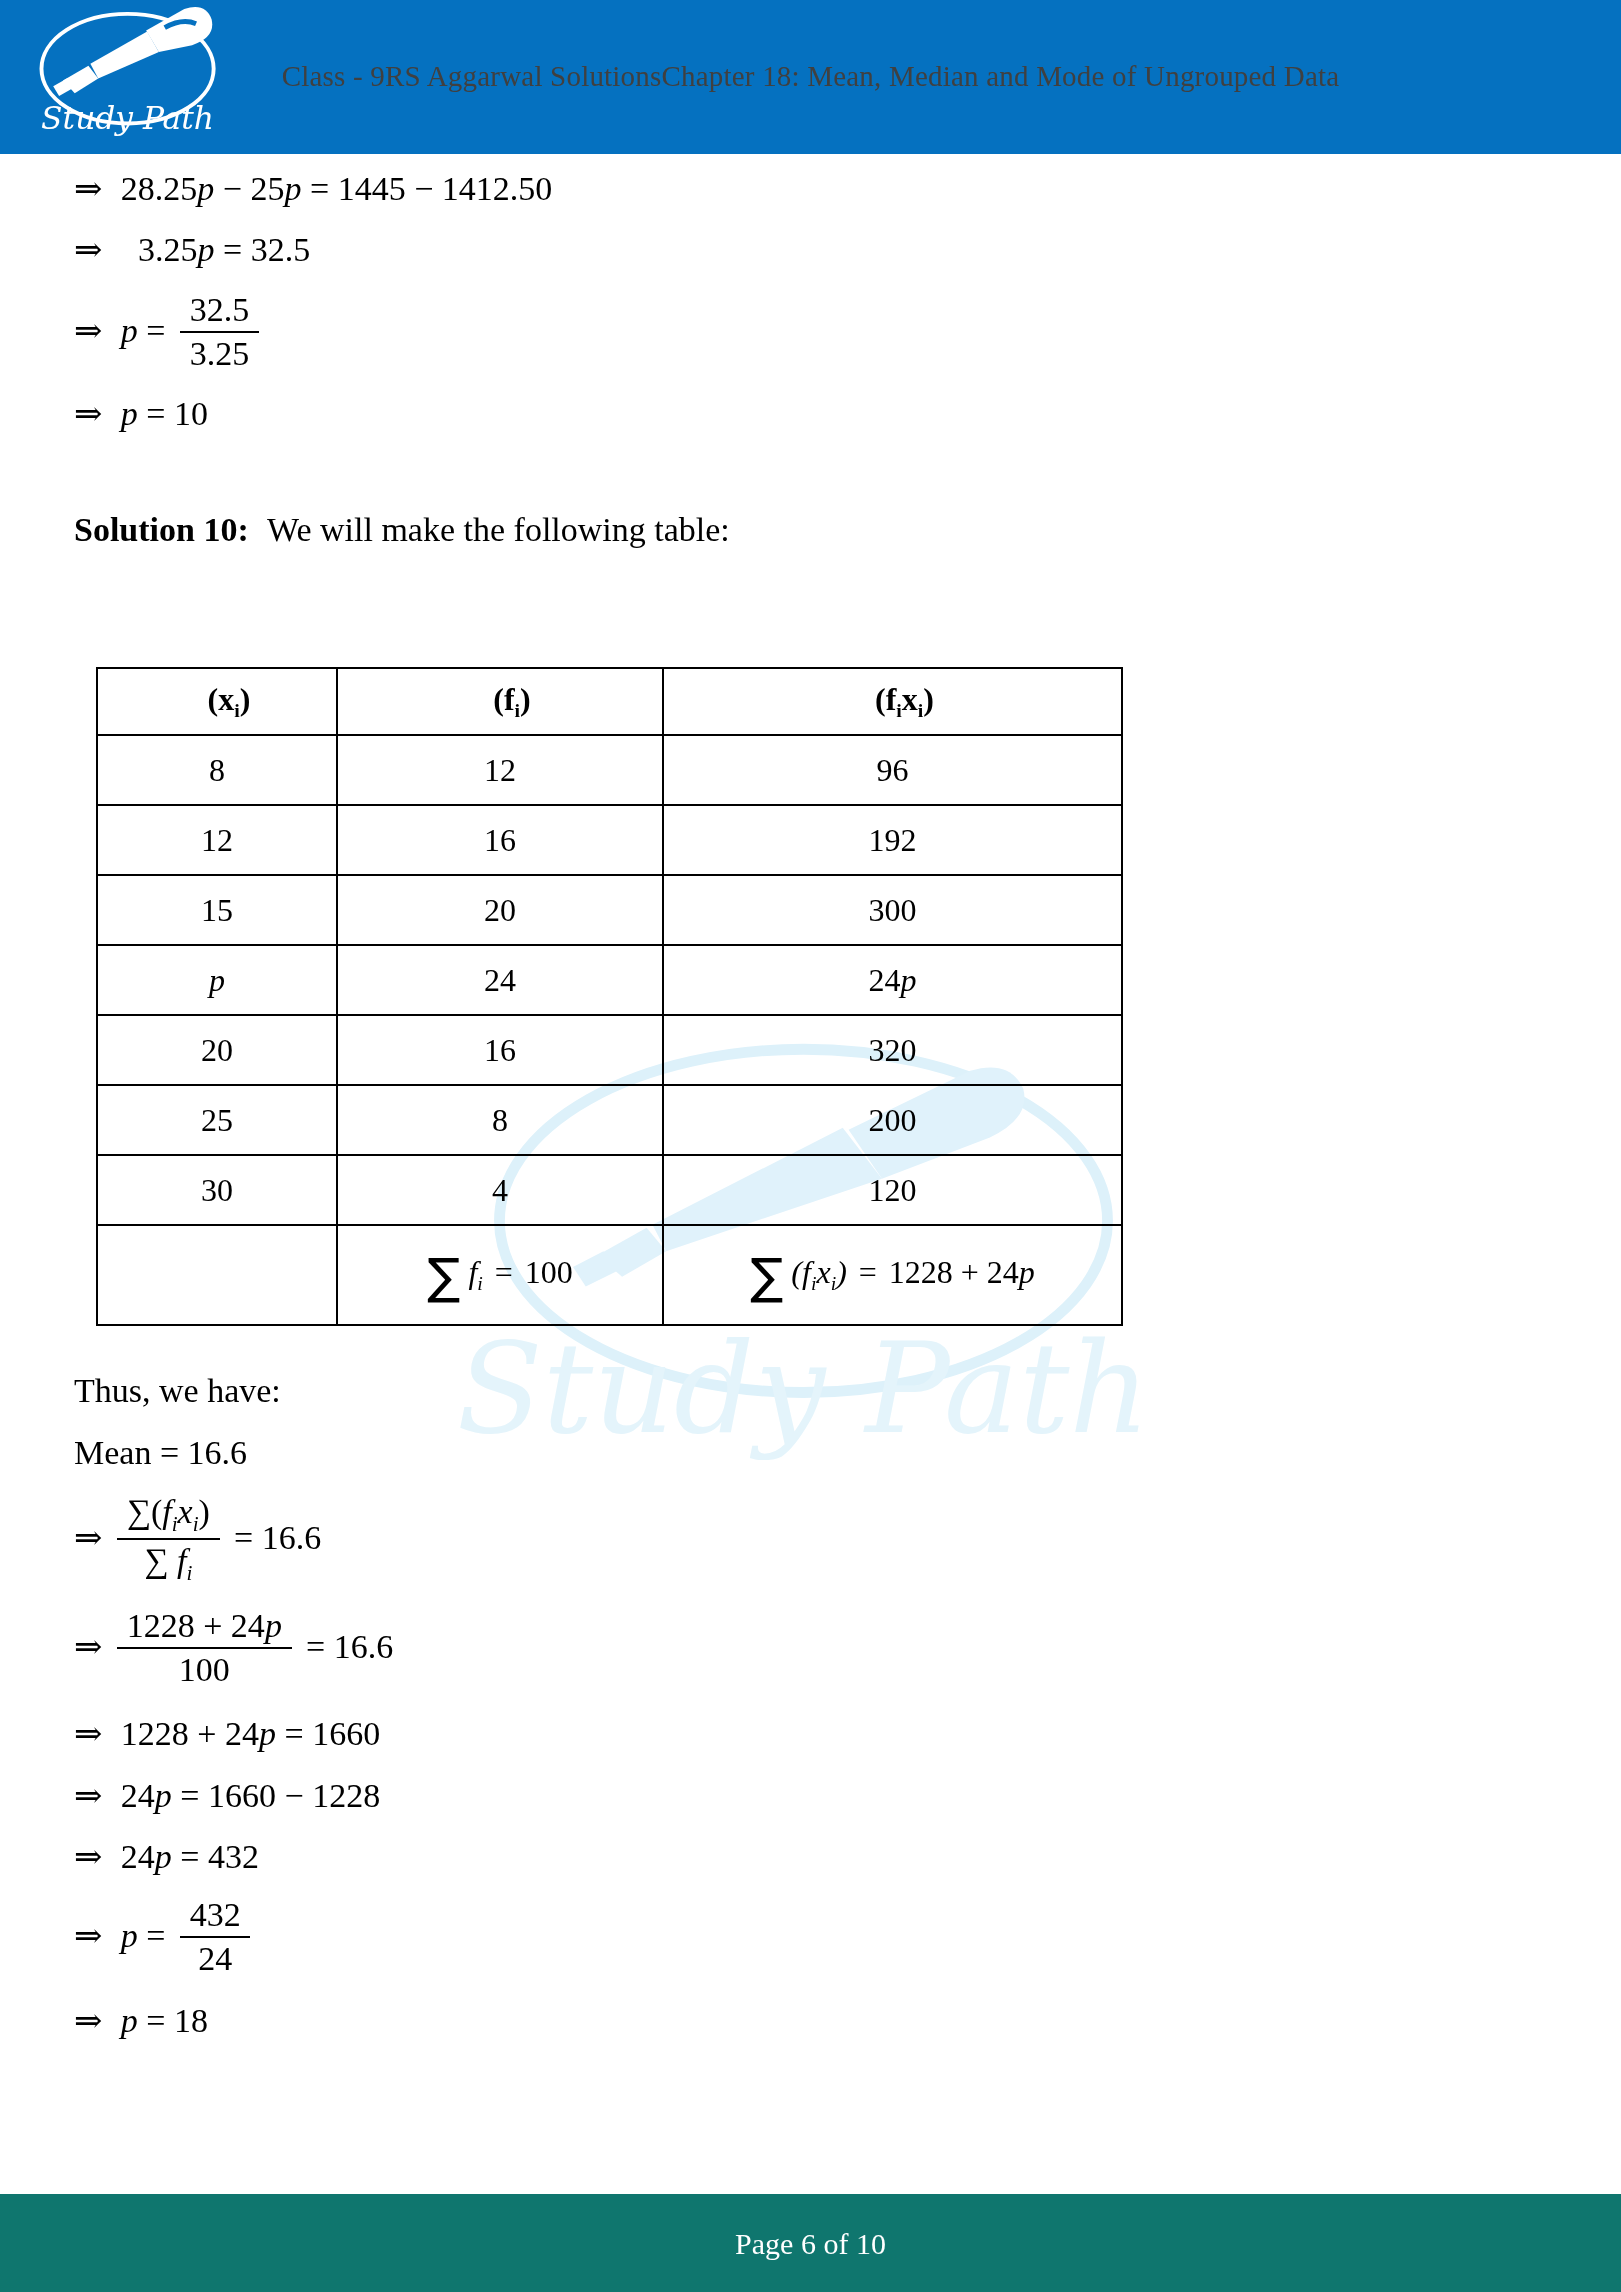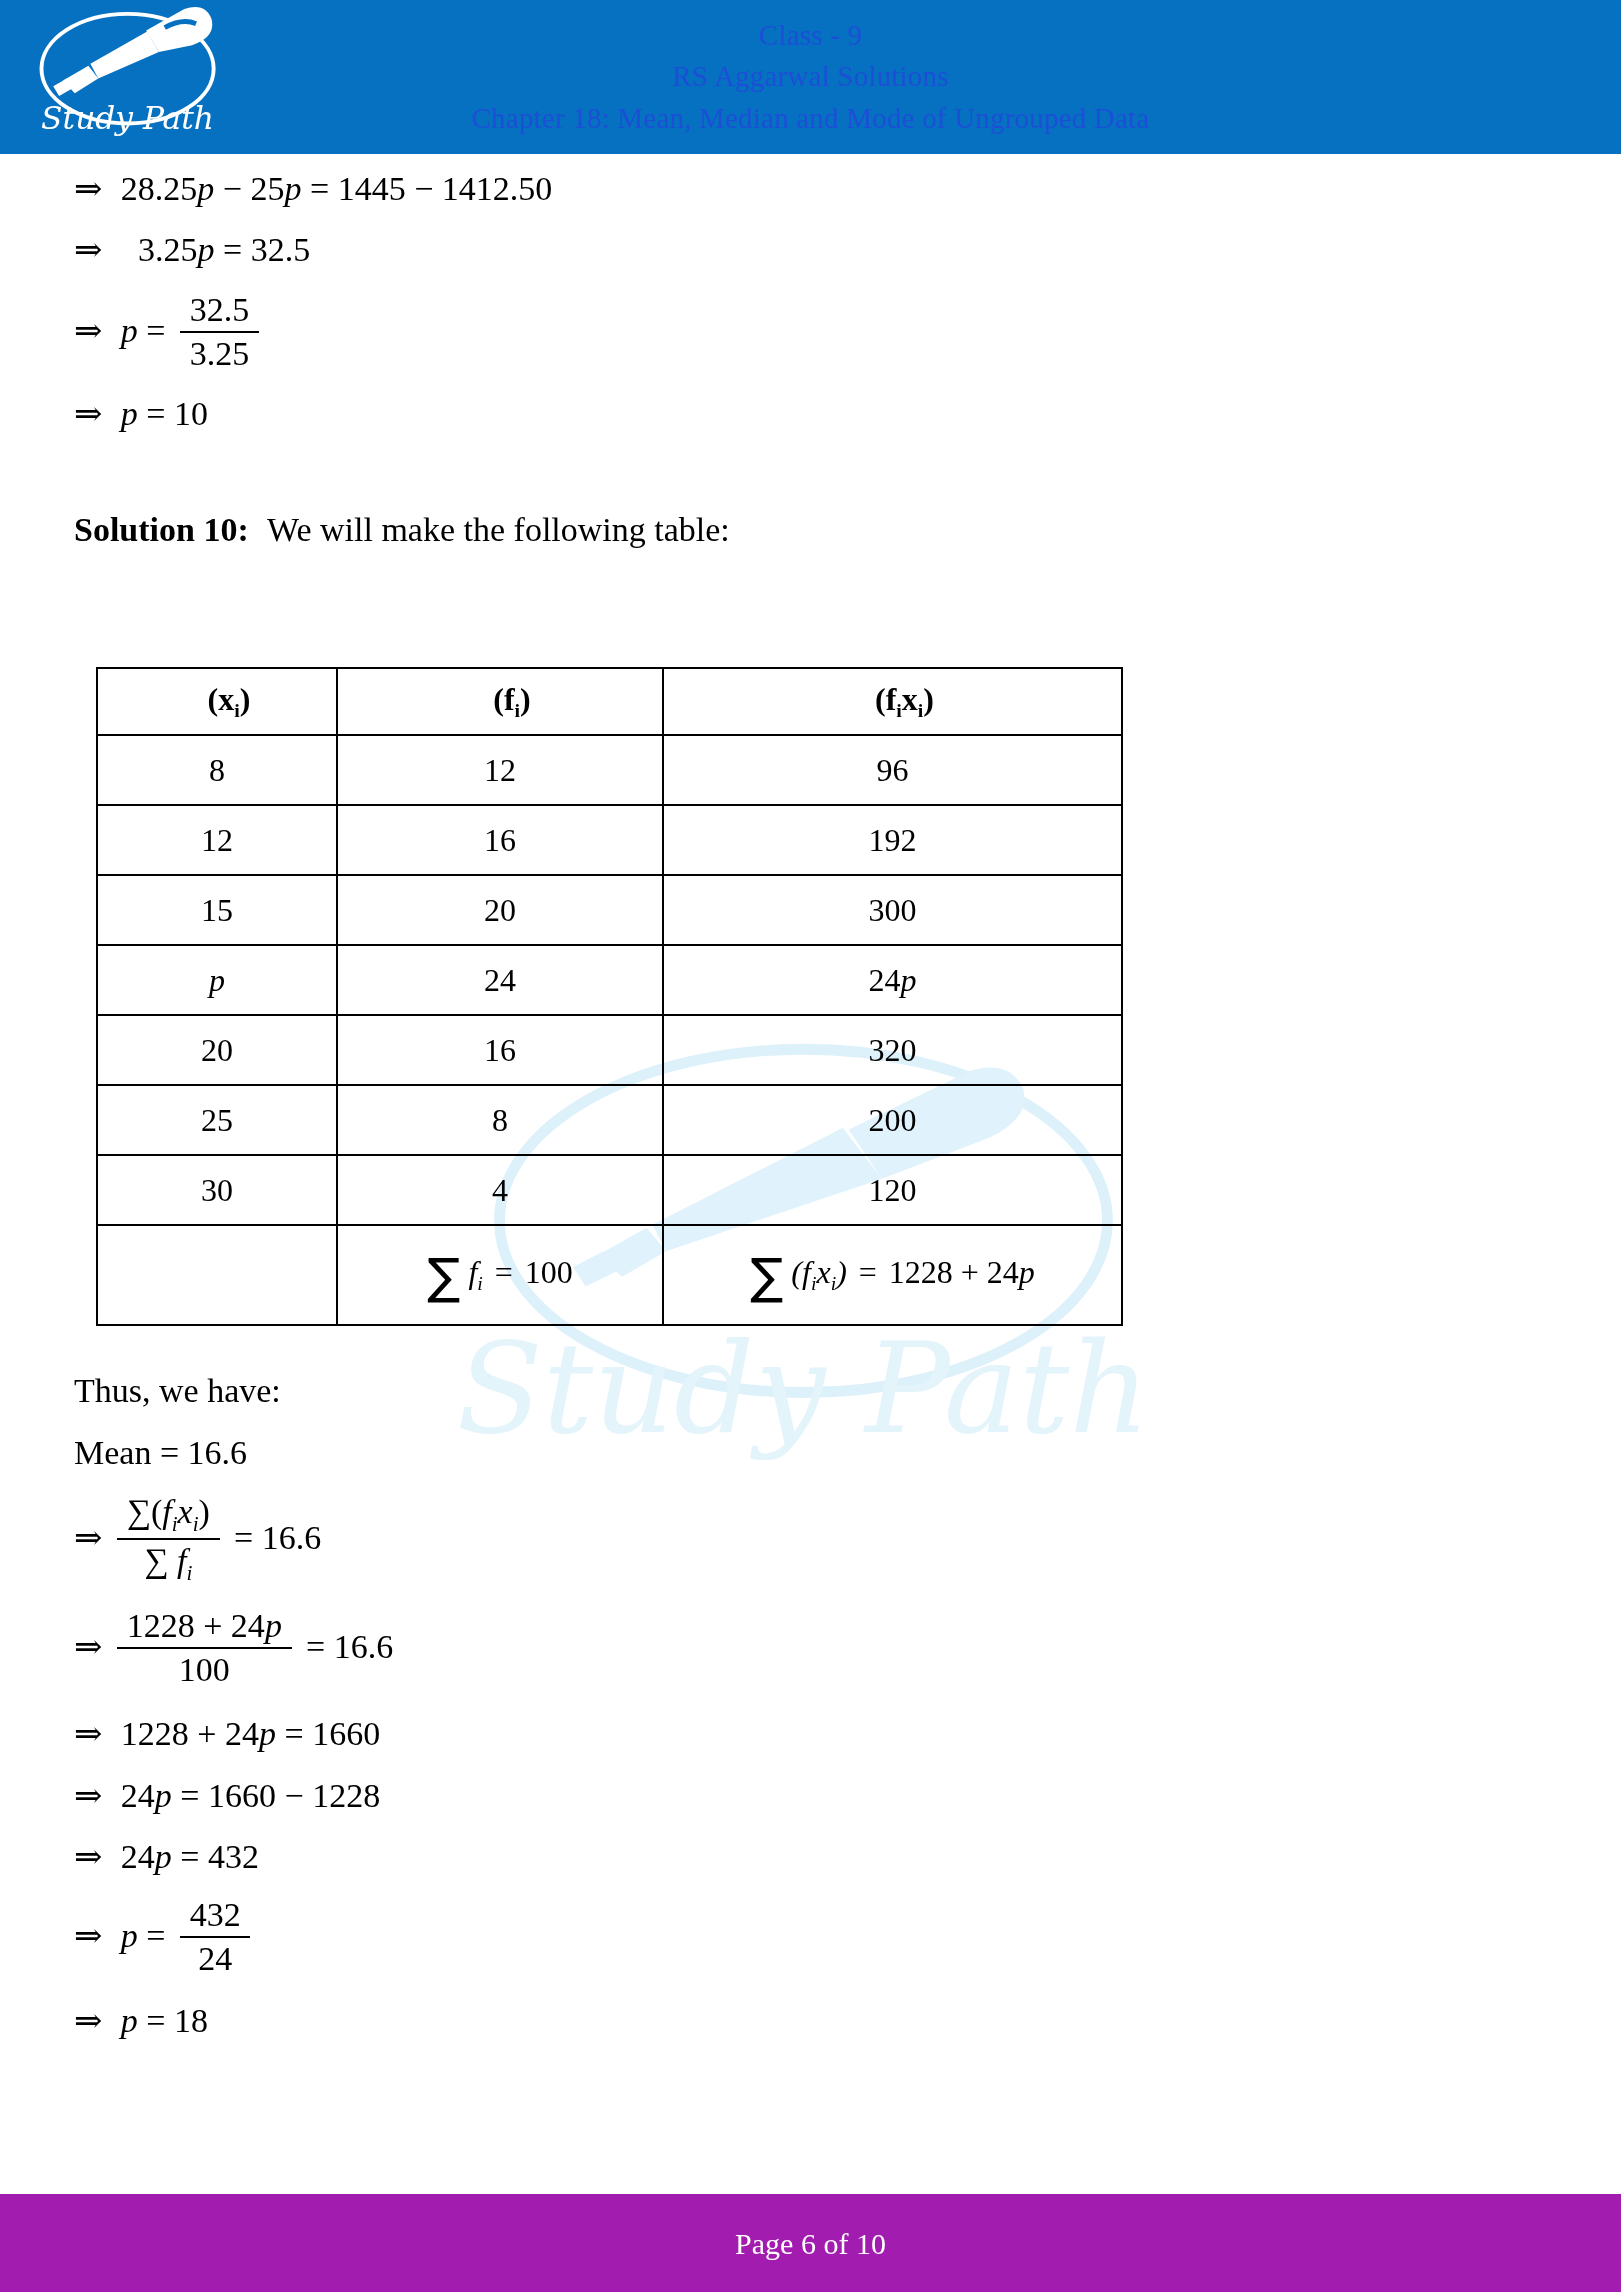--- a/index.html
+++ b/index.html
@@ -26,24 +26,24 @@
     height: 154px;
     background: #0571c0;
     box-sizing: border-box;
   }
   .header-titles {
     position: absolute;
     left: 0; top: 0;
     width: 1621px;
     height: 154px;
     display: flex;
-    flex-direction: column;
+    flex-direction: row;
     align-items: center;
     justify-content: center;
-    color: #1d4ed8;
+    color: #404040;
   }
   .header-line {
     font-size: 29px;
     line-height: 1.42;
     letter-spacing: 0.2px;
     white-space: nowrap;
   }
   .logo {
     position: absolute;
     left: 17.6px;
@@ -165,21 +165,21 @@
   }
   .eqsign { padding: 0 3.9px; }
 
   
   .footer-bar {
     position: absolute;
     left: 0;
     top: 2194px;
     width: 1621px;
     height: 99px;
-    background: #a21caf;
+    background: #0f766e;
     color: #ffffff;
     display: flex;
     align-items: center;
     justify-content: center;
     font-size: 30px;
   }
 </style>
 </head>
 <body>
 

